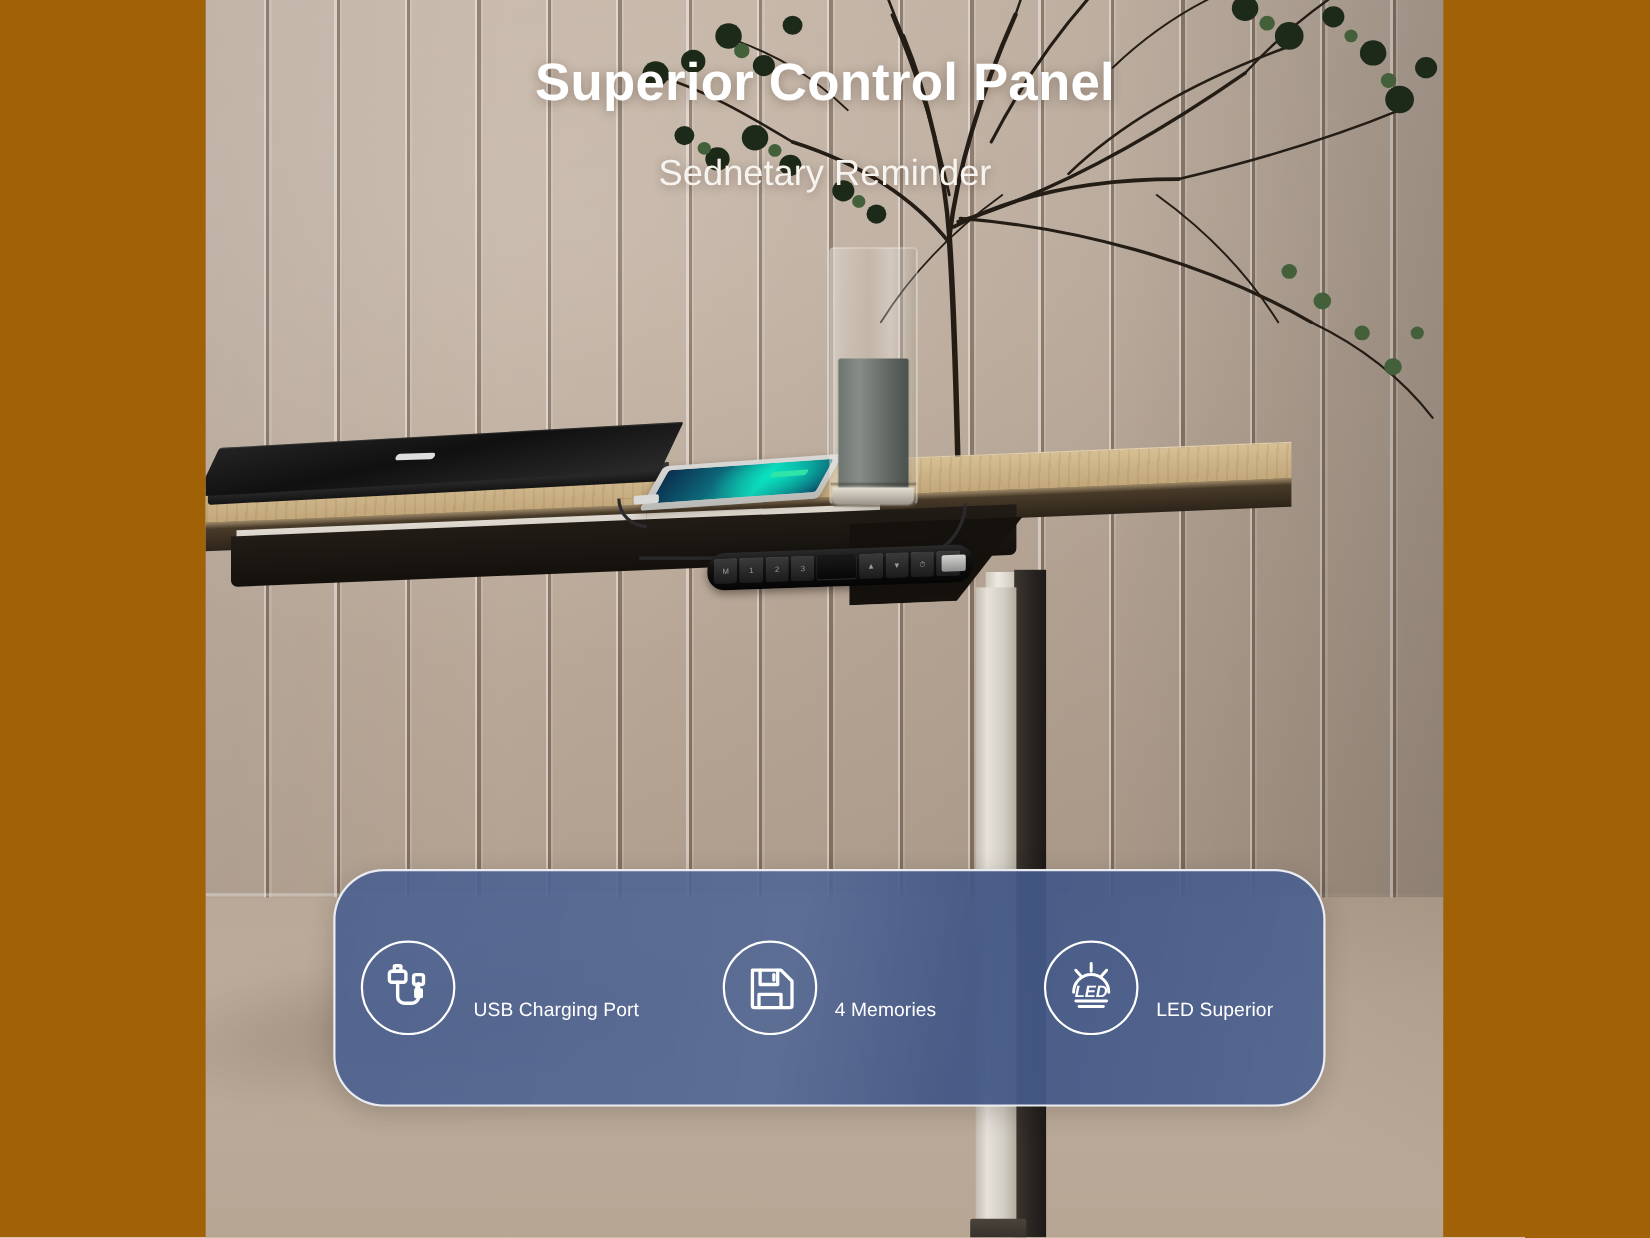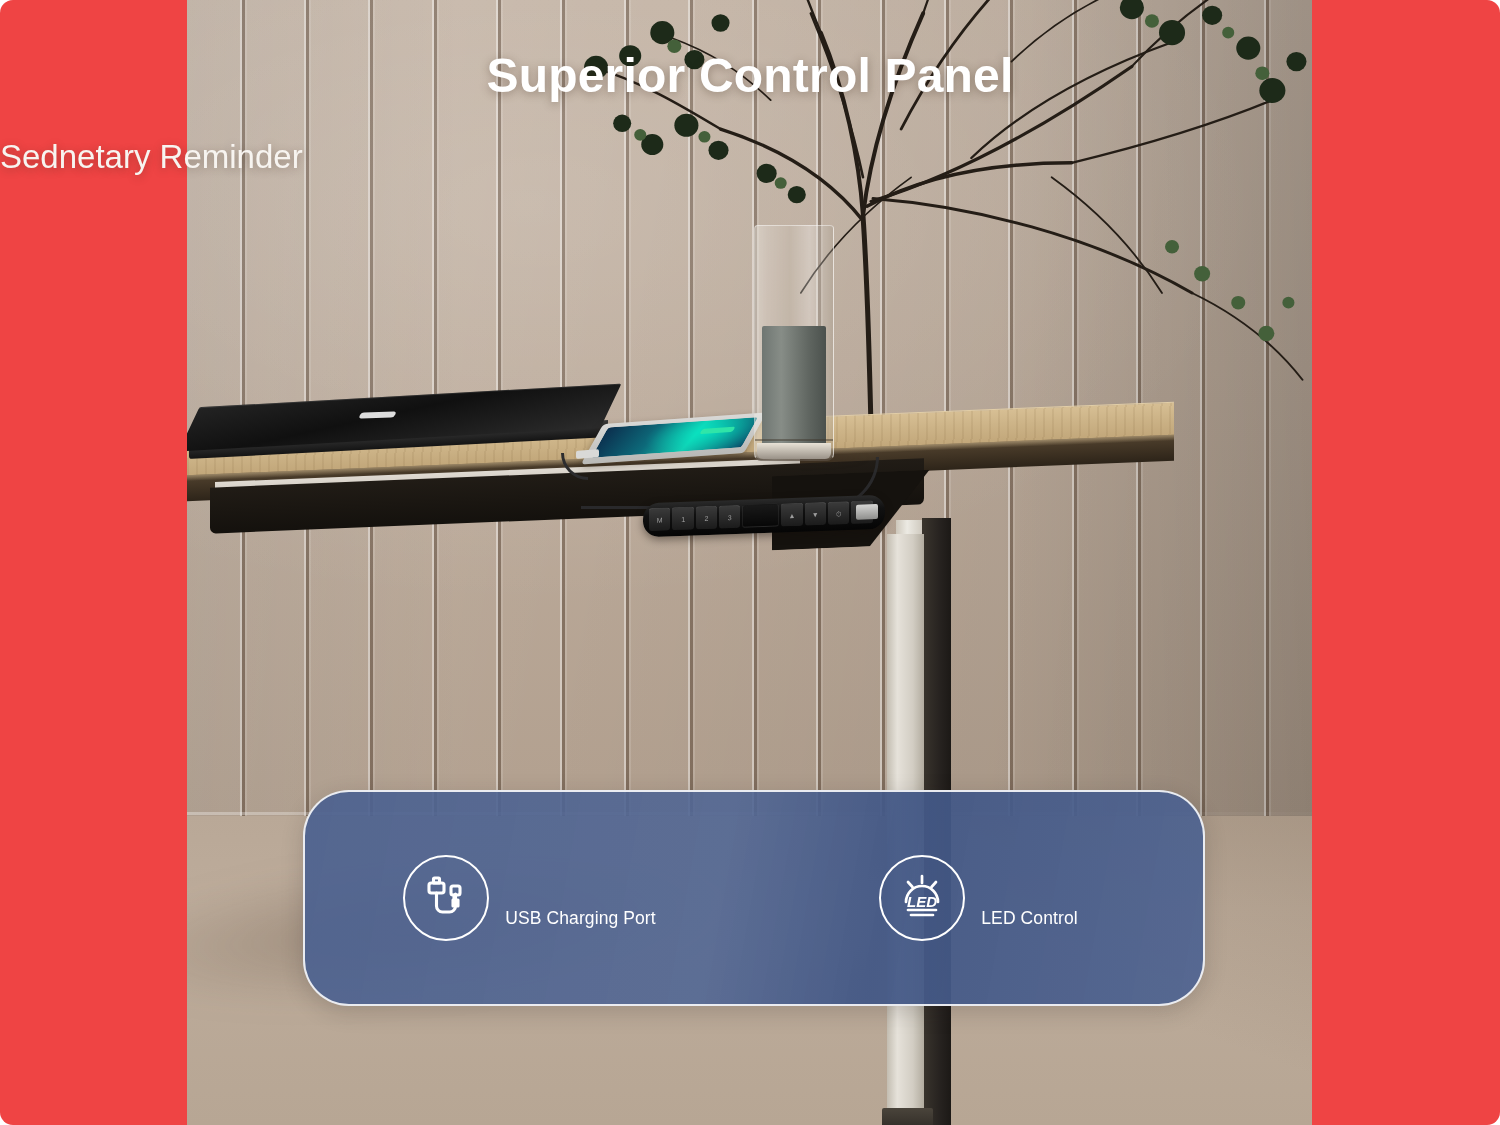--- a/index.html
+++ b/index.html
@@ -5,21 +5,21 @@
 <style>
   * { margin:0; padding:0; box-sizing:border-box; }
   html,body {
     width:1500px; height:1125px;
     background:#ffffff;
     font-family:"Liberation Sans", sans-serif;
     overflow:hidden;
   }
 
   
-  #stage { position:relative; width:1500px; height:1125px; background:#ef4444;border-radius:13px; }
+  #stage { position:relative; width:1500px; height:1125px; background:#a16207; }
 
   #photo {
     position:absolute; left:187px; top:0; width:1125px; height:1125px;
     overflow:hidden;
     background:#b5a291;
   }
 
   
   .wall {
     position:absolute; left:0; top:0; width:100%; height:72.5%;
@@ -264,20 +264,21 @@
   .title {
     position:absolute; left:0; top:48px; width:100%;
     text-align:center;
     font-size:48px; font-weight:bold; color:#ffffff;
     letter-spacing:0.2px;
     text-shadow:0 2px 10px rgba(60,40,25,0.35);
     z-index:6;
   }
   .subtitle {
     position:absolute; left:0; top:138px; width:100%;
+    text-align:center;
     font-size:33px; font-weight:400; color:#f7f4f0;
     text-shadow:0 2px 9px rgba(60,40,25,0.35);
     z-index:6;
   }
 
   
   .card {
     position:absolute; left:303px; top:790px; width:902px; height:216px;
     background:linear-gradient(100deg,
        rgba(76,97,143,0.93) 0%,
@@ -480,31 +481,42 @@
           <path d="M18.5 23 V36 a6 6 0 0 0 6 6 h7 a6 6 0 0 0 6 -6 V24"></path>
           <rect x="33" y="16" width="9" height="9" rx="2"></rect>
           <path d="M36 25 v5"></path>
           <path d="M35 30 h5 v6 h-5 z"></path>
         </svg>
       </span>
       <span class="f-label">USB Charging Port</span>
     </div>
 
 
+    <div class="feature">
+      <span class="f-icon">
+        <svg width="54" height="54" viewBox="0 0 54 54" fill="none" stroke="#ffffff" stroke-width="3" stroke-linecap="round" stroke-linejoin="round">
+          <path d="M11 11 h26 l10 10 v22 a2 2 0 0 1 -2 2 h-32 a2 2 0 0 1 -2 -2 v-30 a2 2 0 0 1 2 -2 z"></path>
+          <path d="M18 11 v13 h16 v-13"></path>
+          <path d="M30.5 15 v5"></path>
+          <path d="M17 45 v-12 h20 v12"></path>
+        </svg>
+      </span>
+      <span class="f-label">4 Memories</span>
+    </div>
 
     <div class="feature">
       <span class="f-icon">
         <svg width="58" height="58" viewBox="0 0 58 58" fill="none" stroke="#ffffff" stroke-width="2.7" stroke-linecap="round" stroke-linejoin="round">
           <path d="M29 7 v7"></path>
           <path d="M15 13 l4.5 5"></path>
           <path d="M43 13 l-4.5 5"></path>
           <path d="M13 33 a16 16 0 0 1 32 0"></path>
           <path d="M15 41 h28"></path>
           <path d="M18 46 h22"></path>
           <text x="29" y="37.5" font-family="Liberation Sans, sans-serif" font-size="15" font-weight="bold" font-style="italic" fill="#ffffff" stroke="none" text-anchor="middle">LED</text>
         </svg>
       </span>
-      <span class="f-label">LED Control</span>
+      <span class="f-label">LED Superior</span>
     </div>
 
   </div>
 
 </div>
 
 </body></html>

